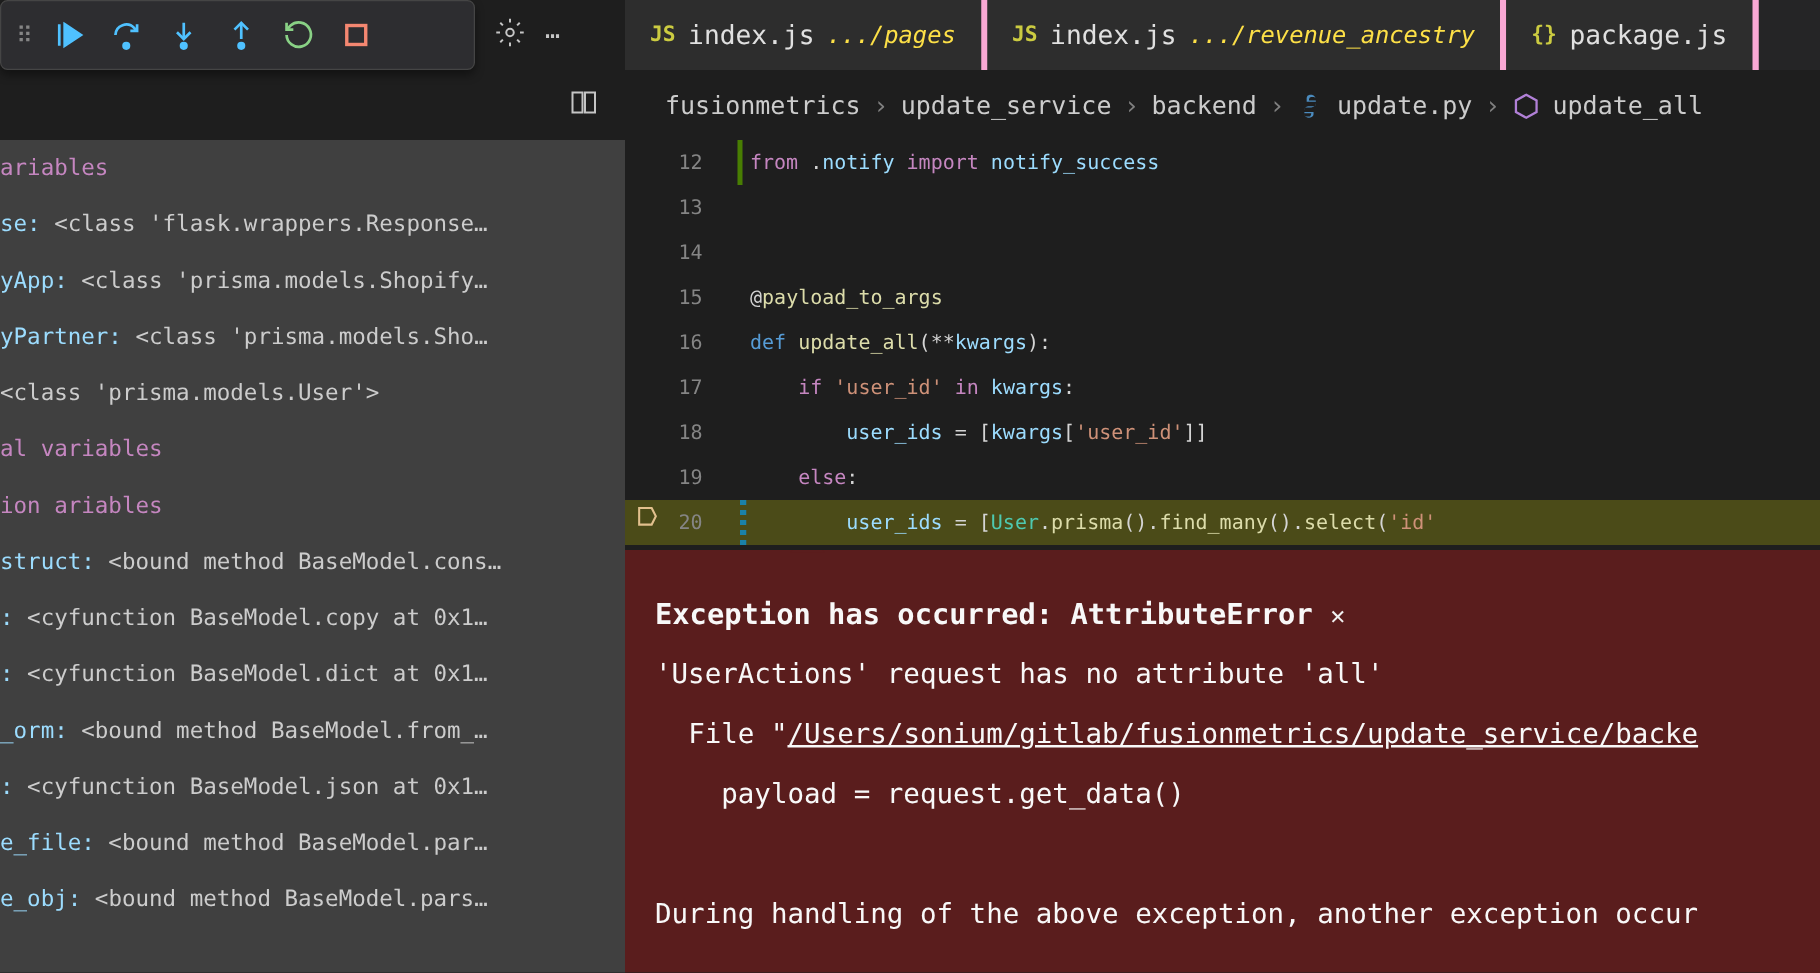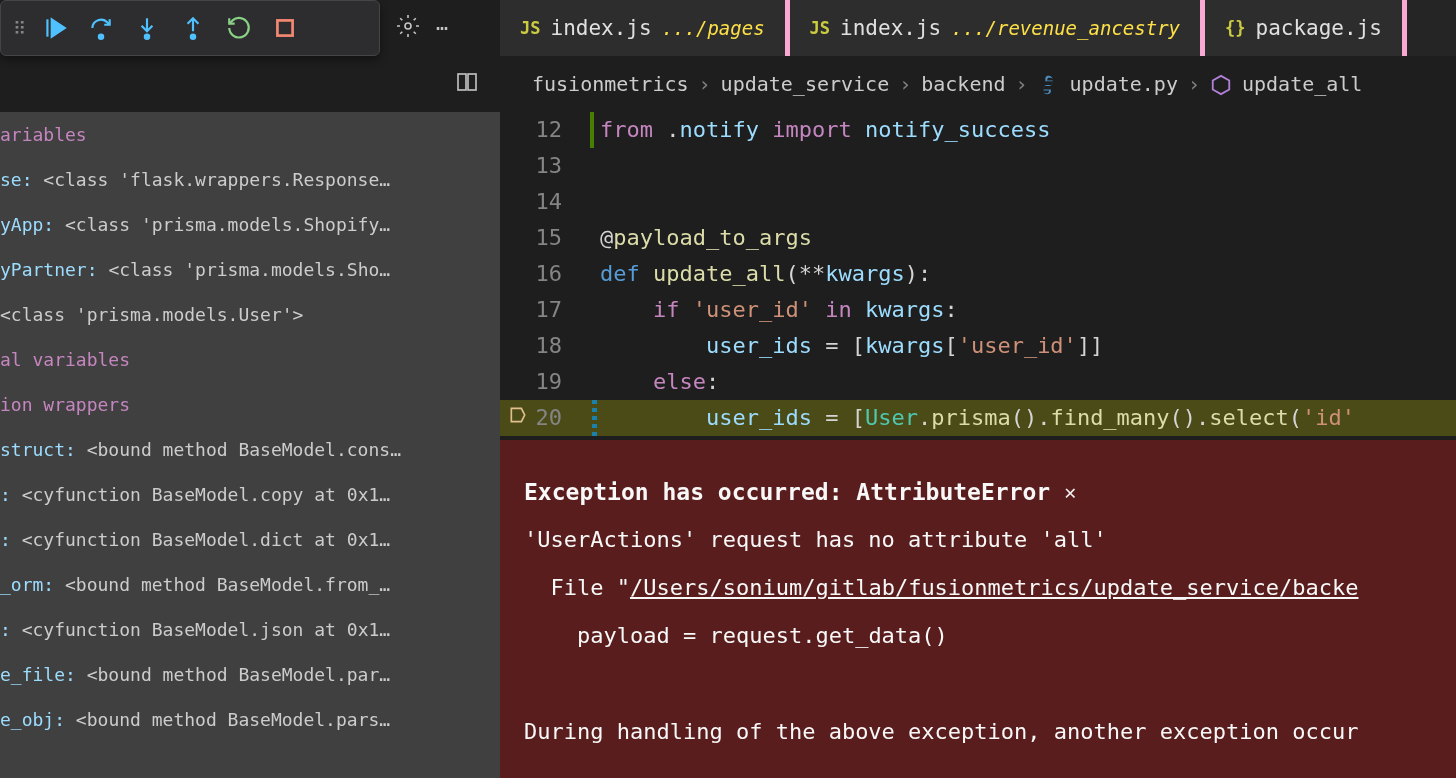--- a/index.html
+++ b/index.html
@@ -129,21 +129,21 @@
 }
 .sidebar-variables .var-section { color: #c586c0; }
 .sidebar-variables .var-name { color: #9cdcfe; }
 .editor {
   position: absolute;
   top: 112px;
   left: 500px;
   right: 0;
   height: 328px;
   background: #1e1e1e;
-  font-size: 22px;
+  font-size: 16px;
   line-height: 36px;
 }
 .editor .gutter-bar {
   position: absolute;
   left: 90px;
   top: 0;
   width: 4px;
   height: 36px;
   background: #487e02;
 }
@@ -318,21 +318,21 @@
   <span class="crumb">update_all</span>
 </div>
 
 <div class="sidebar-variables" id="vars-panel">
     <div class="var-line"><span class="var-section">ariables</span></div>
     <div class="var-line"><span class="var-name">se:</span><span> &lt;class 'flask.wrappers.Response…</span></div>
     <div class="var-line"><span class="var-name">yApp:</span><span> &lt;class 'prisma.models.Shopify…</span></div>
     <div class="var-line"><span class="var-name">yPartner:</span><span> &lt;class 'prisma.models.Sho…</span></div>
     <div class="var-line">&lt;class 'prisma.models.User'&gt;</div>
     <div class="var-line"><span class="var-section">al variables</span></div>
-    <div class="var-line"><span class="var-section">ion wrappers</span></div>
+    <div class="var-line"><span class="var-section">ion ariables</span></div>
     <div class="var-line"><span class="var-name">struct:</span><span> &lt;bound method BaseModel.cons…</span></div>
     <div class="var-line"><span class="var-name">:</span><span> &lt;cyfunction BaseModel.copy at 0x1…</span></div>
     <div class="var-line"><span class="var-name">:</span><span> &lt;cyfunction BaseModel.dict at 0x1…</span></div>
     <div class="var-line"><span class="var-name">_orm:</span><span> &lt;bound method BaseModel.from_…</span></div>
     <div class="var-line"><span class="var-name">:</span><span> &lt;cyfunction BaseModel.json at 0x1…</span></div>
     <div class="var-line"><span class="var-name">e_file:</span><span> &lt;bound method BaseModel.par…</span></div>
     <div class="var-line"><span class="var-name">e_obj:</span><span> &lt;bound method BaseModel.pars…</span></div>
   </div>
 
 <div class="editor" id="editor-area">

